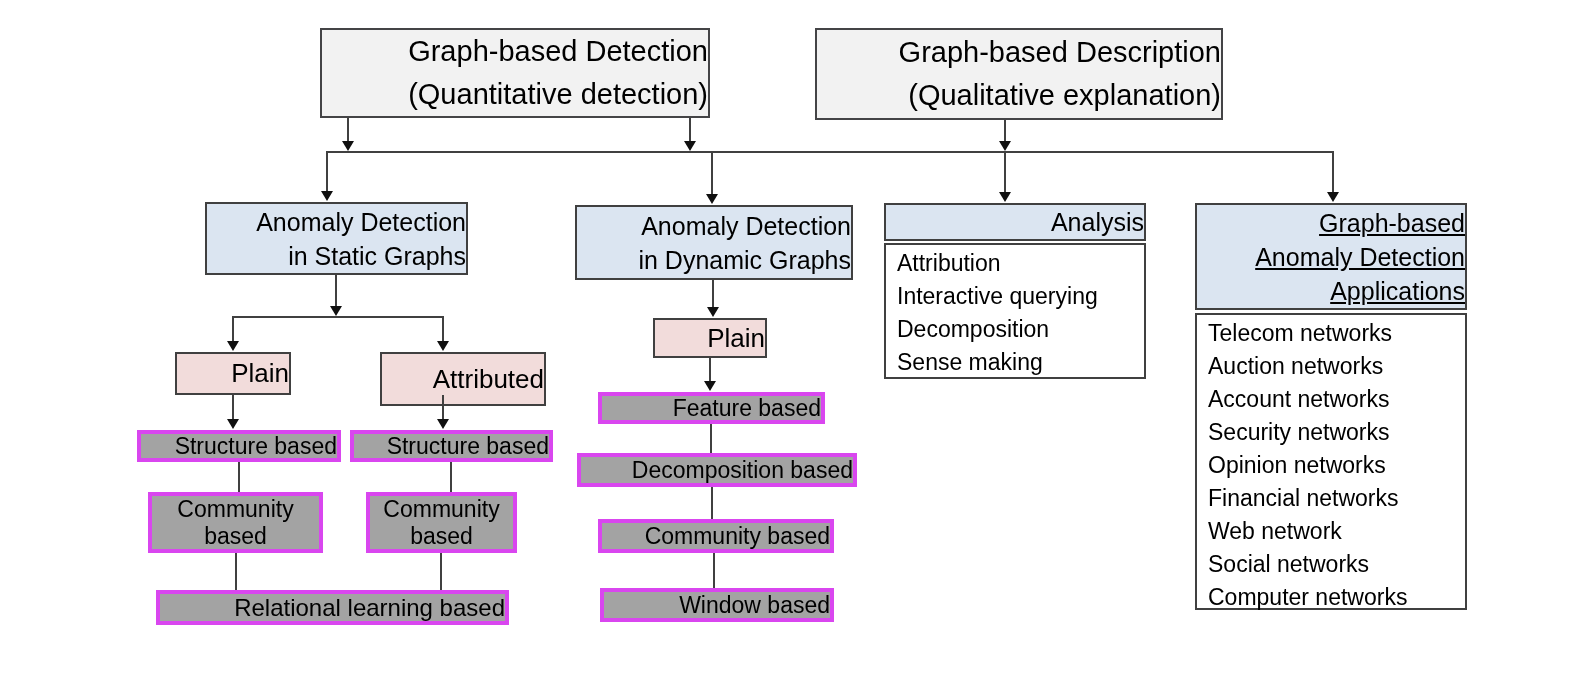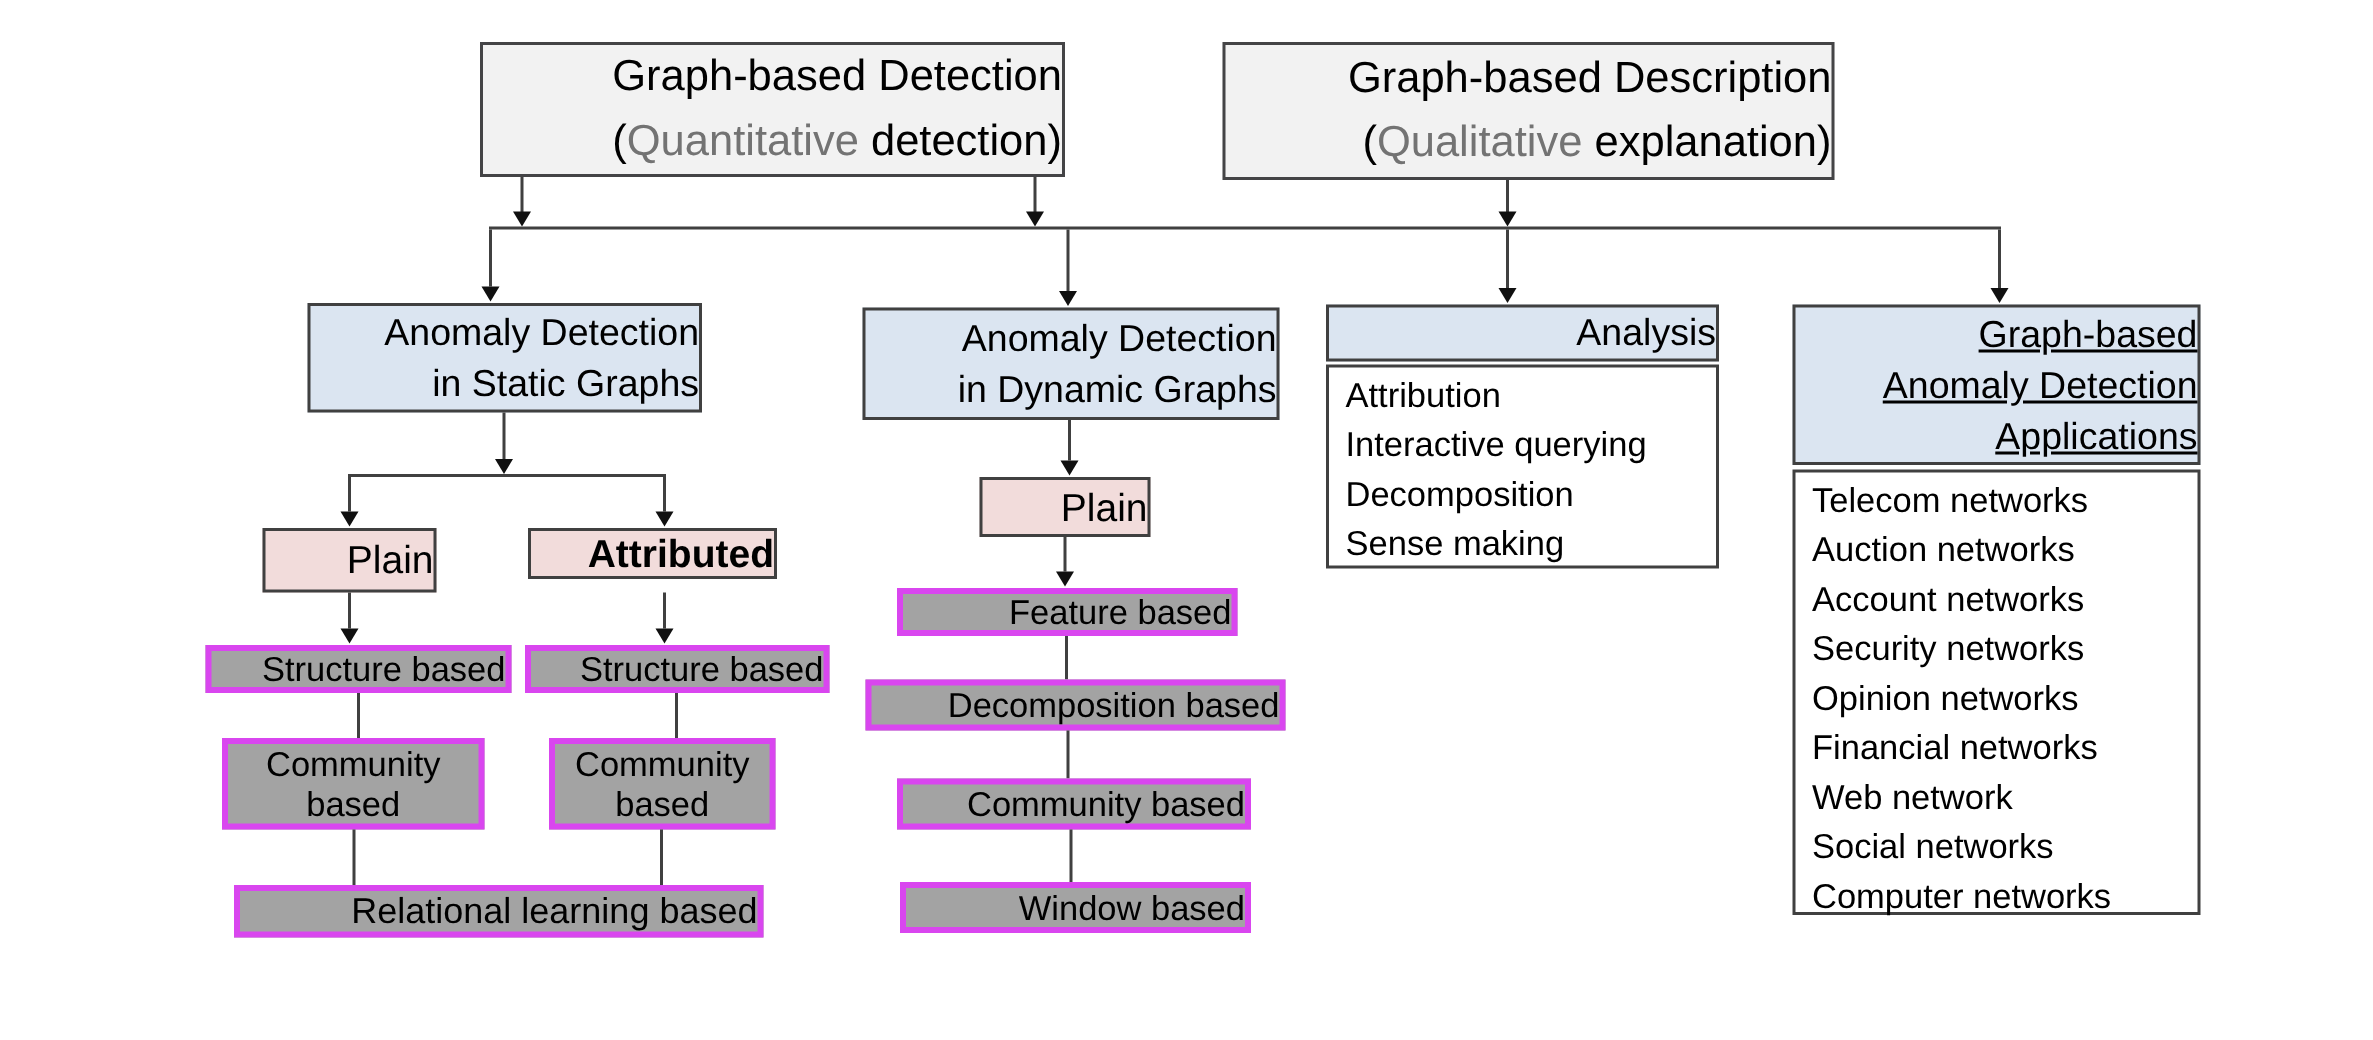--- a/index.html
+++ b/index.html
@@ -52,21 +52,21 @@
     text-align:left;
   }
   .list-box .row{
     display:block;
     font-size:23px;
     line-height:33px;
     padding-left:11px;
     white-space:nowrap;
   }
   .tline{display:block;}
-  .green{color:#737373;}
+  .green{color:#000000;}
   .vline{position:absolute;width:2px;background:#404040;}
   .hline{position:absolute;height:2px;background:#404040;}
   .arrow-down{
     position:absolute;width:0;height:0;
     border-left:6px solid transparent;
     border-right:6px solid transparent;
     border-top:10px solid #101010;
   }
 </style>
 </head>
@@ -143,21 +143,21 @@
   <div class="arrow-down" style="left:330px;top:306px;"></div>
   <div class="hline" style="left:232px;top:316px;width:212px;"></div>
   <div class="vline" style="left:232px;top:318px;height:23px;"></div>
   <div class="arrow-down" style="left:227px;top:341px;"></div>
   <div class="vline" style="left:442px;top:318px;height:23px;"></div>
   <div class="arrow-down" style="left:437px;top:341px;"></div>
 
   <div class="box pink-box" style="left:175px;top:352px;width:116px;height:43px;">
     <span>Plain</span>
   </div>
-  <div class="box pink-box" style="left:352px;top:352px;width:166px;height:34px;font-weight:bold;">
+  <div class="box pink-box" style="left:380px;top:352px;width:166px;height:54px;">
     <span>Attributed</span>
   </div>
 
   <div class="vline" style="left:232px;top:395px;height:24px;"></div>
   <div class="arrow-down" style="left:227px;top:419px;"></div>
   <div class="vline" style="left:442px;top:395px;height:24px;"></div>
   <div class="arrow-down" style="left:437px;top:419px;"></div>
 
   <div class="box yellow-box" style="left:137px;top:430px;width:204px;height:32px;">
     <span>Structure based</span>

